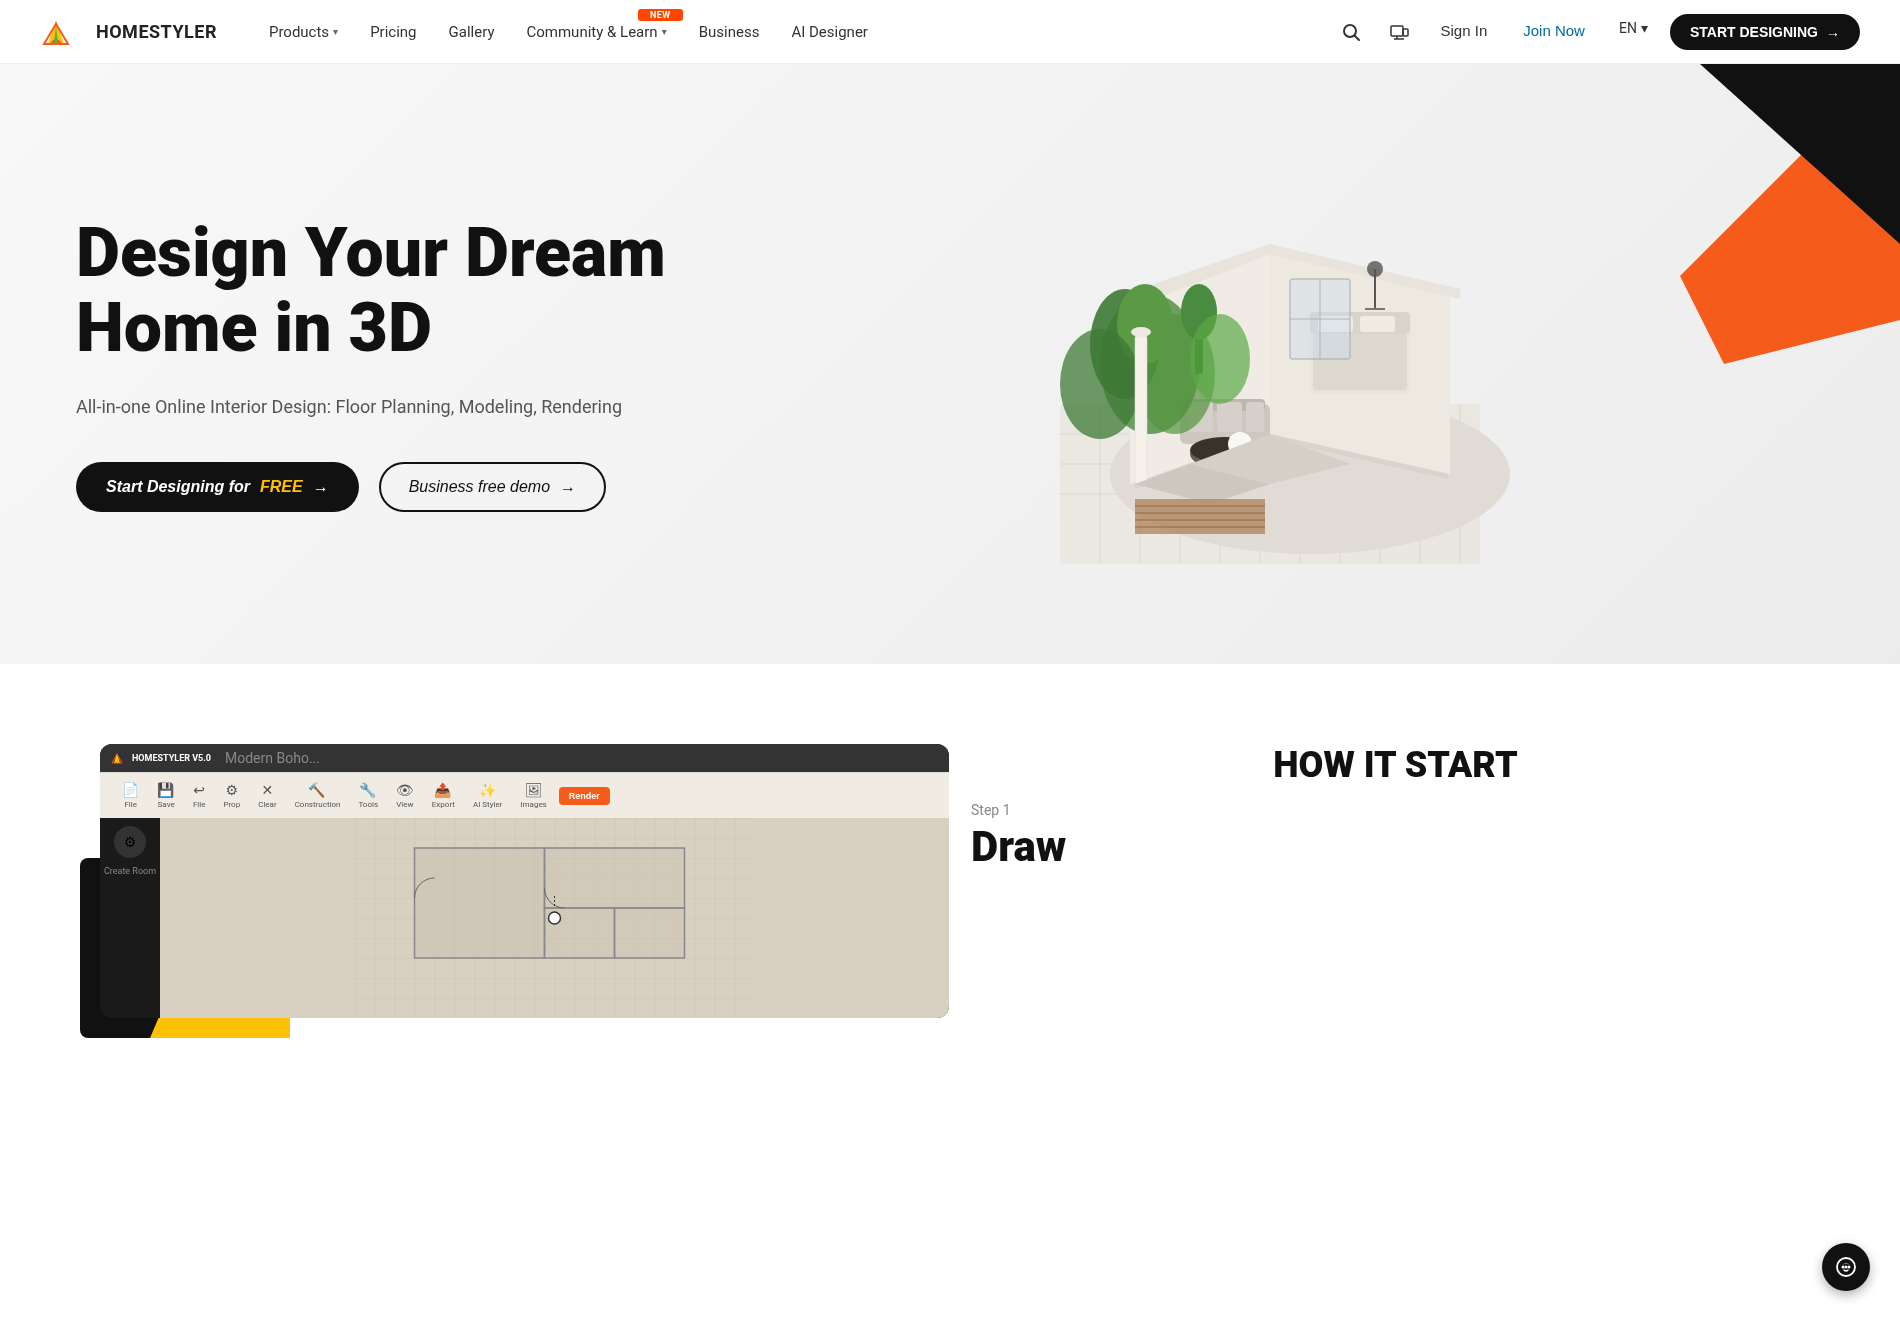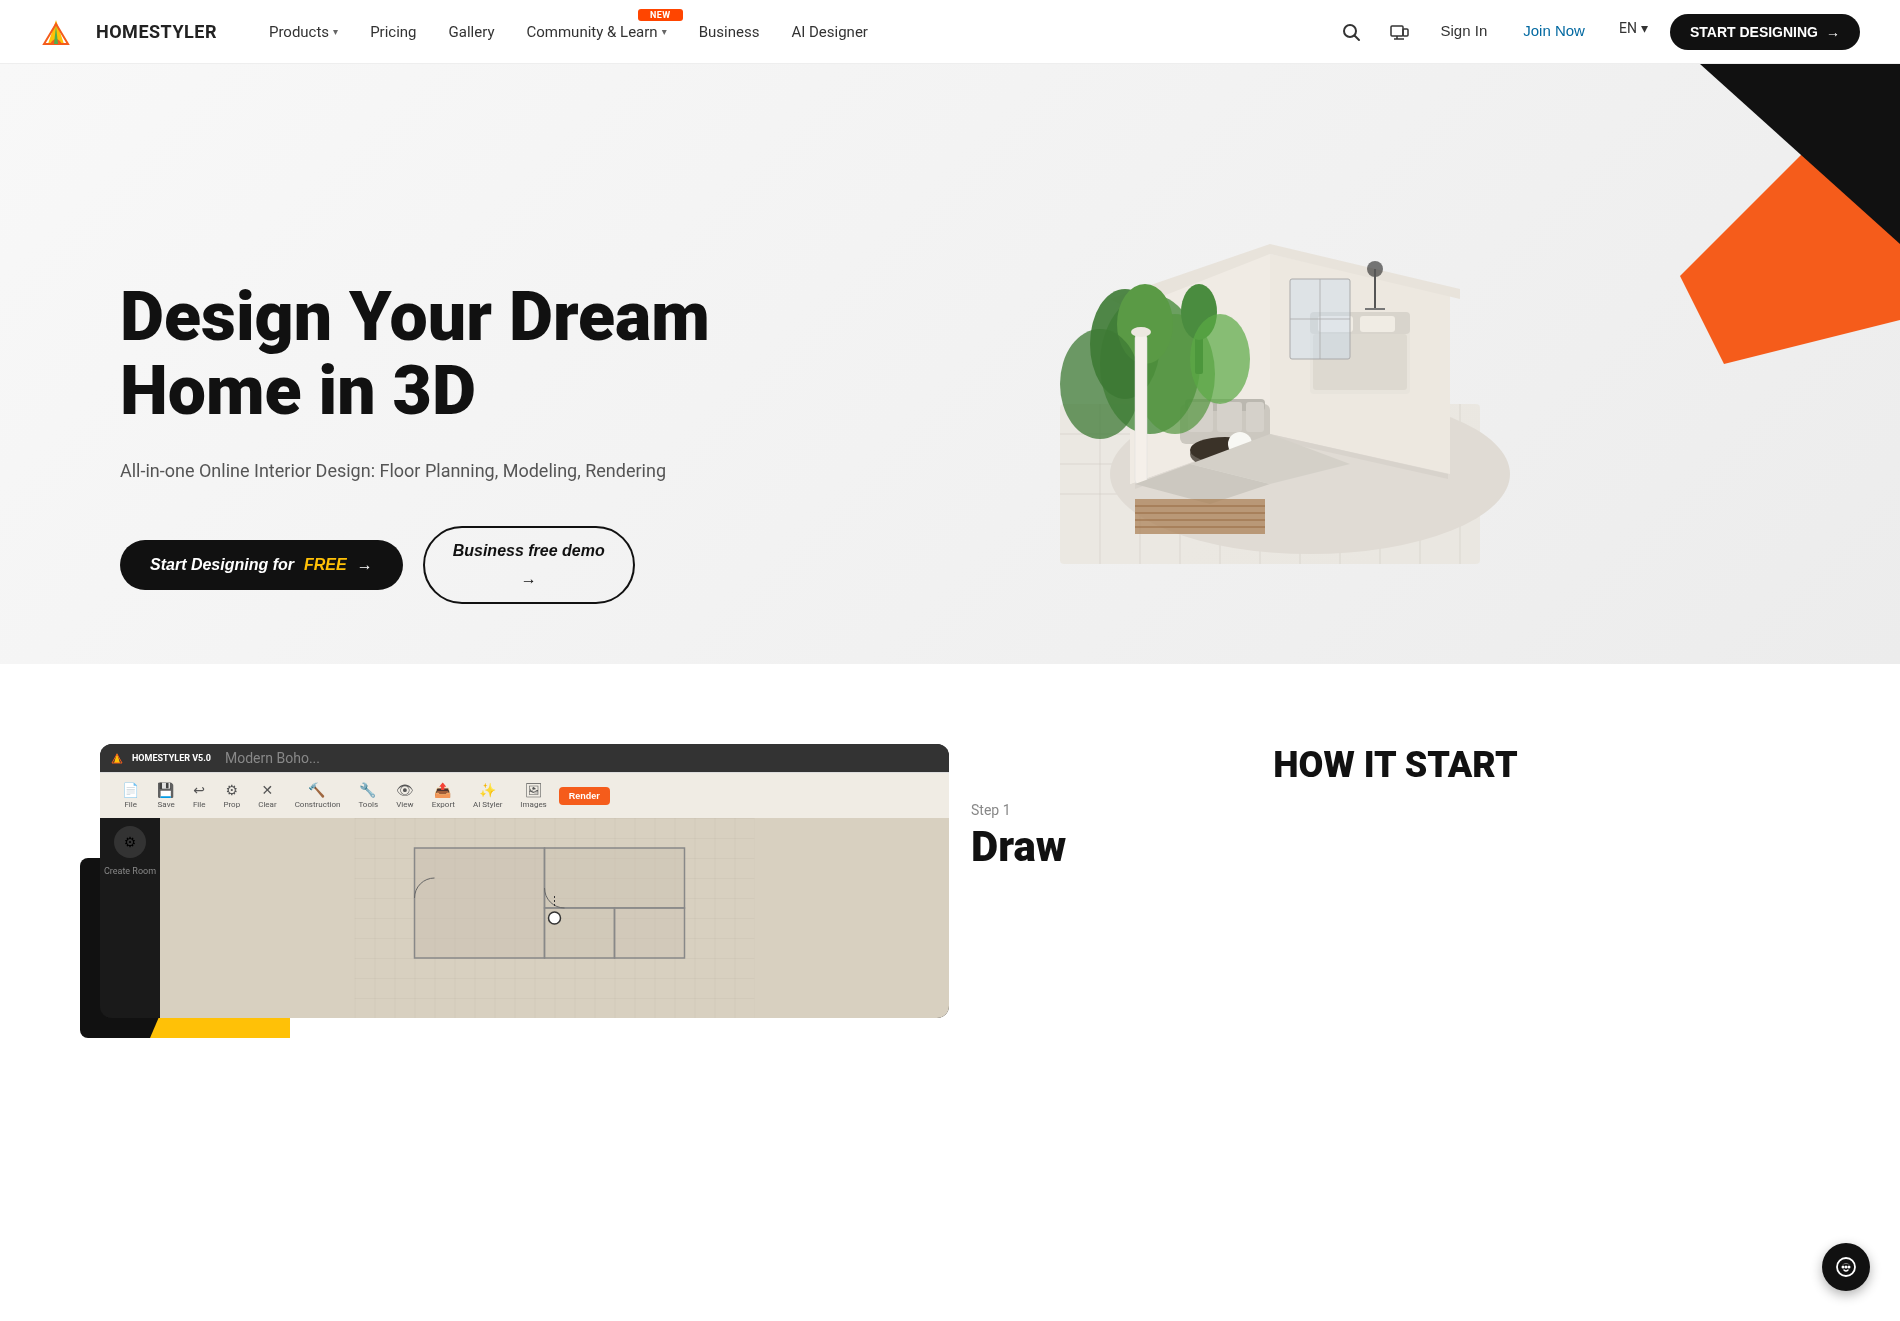--- a/index.html
+++ b/index.html
@@ -127,24 +127,24 @@
       align-items: center;
       gap: 8px;
       white-space: nowrap;
     }
 
     
     .hero {
       min-height: 600px;
       background: linear-gradient(135deg, #f8f8f8 0%, #ececec 100%);
       display: flex;
-      align-items: flex-end;
+      align-items: center;
       position: relative;
       overflow: hidden;
-      padding: 60px 120px;
+      padding: 60px 76px;
     }
     .hero-content {
       flex: 1;
       max-width: 640px;
       position: relative;
       z-index: 2;
     }
     .hero-title {
       font-size: 68px;
       font-weight: 900;
@@ -180,27 +180,26 @@
     .btn-primary .free-text {
       color: #ffc107;
     }
     .btn-secondary {
       background: transparent;
       color: #111;
       border: 2px solid #111;
       padding: 14px 28px;
       border-radius: 50px;
       font-size: 16px;
-      font-weight: 700;
+      font-weight: 400;
       cursor: pointer;
       display: flex;
       align-items: center;
       gap: 10px;
       font-style: italic;
-      flex-direction: column;
     }
     .hero-image-area {
       flex: 1;
       display: flex;
       justify-content: center;
       align-items: center;
       position: relative;
     }
     
     .house-3d {

